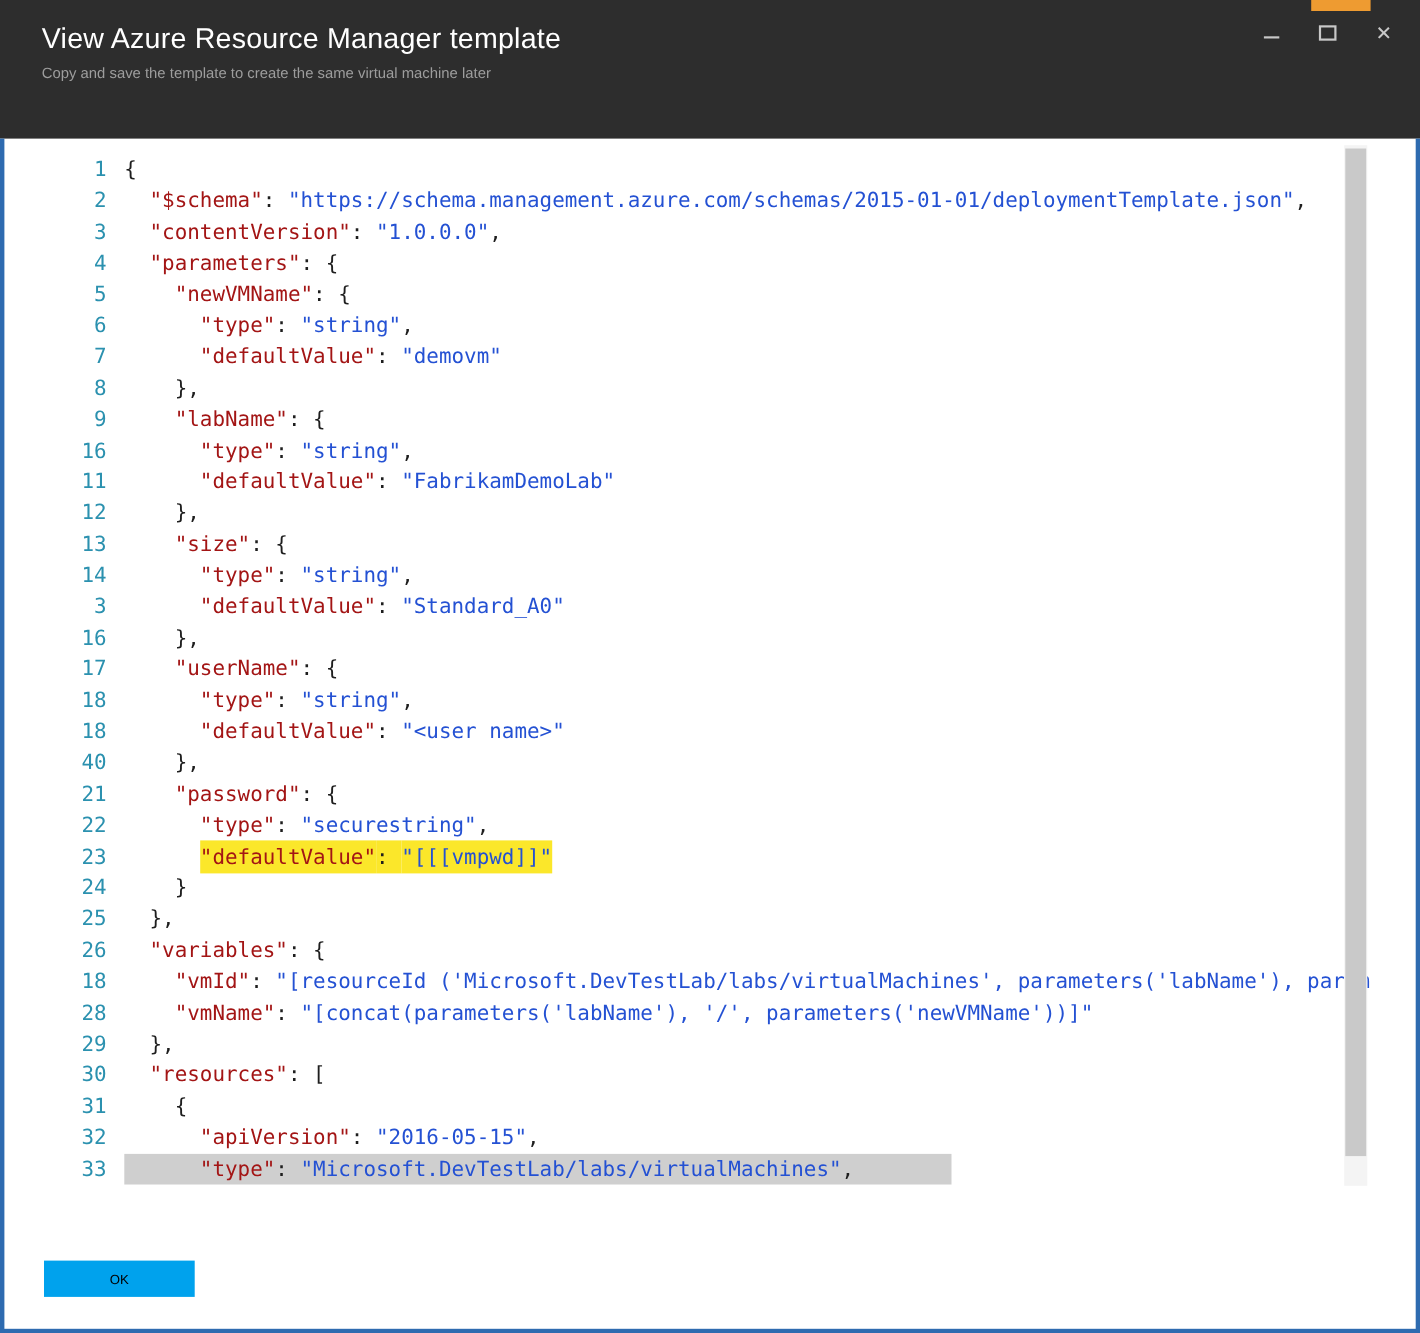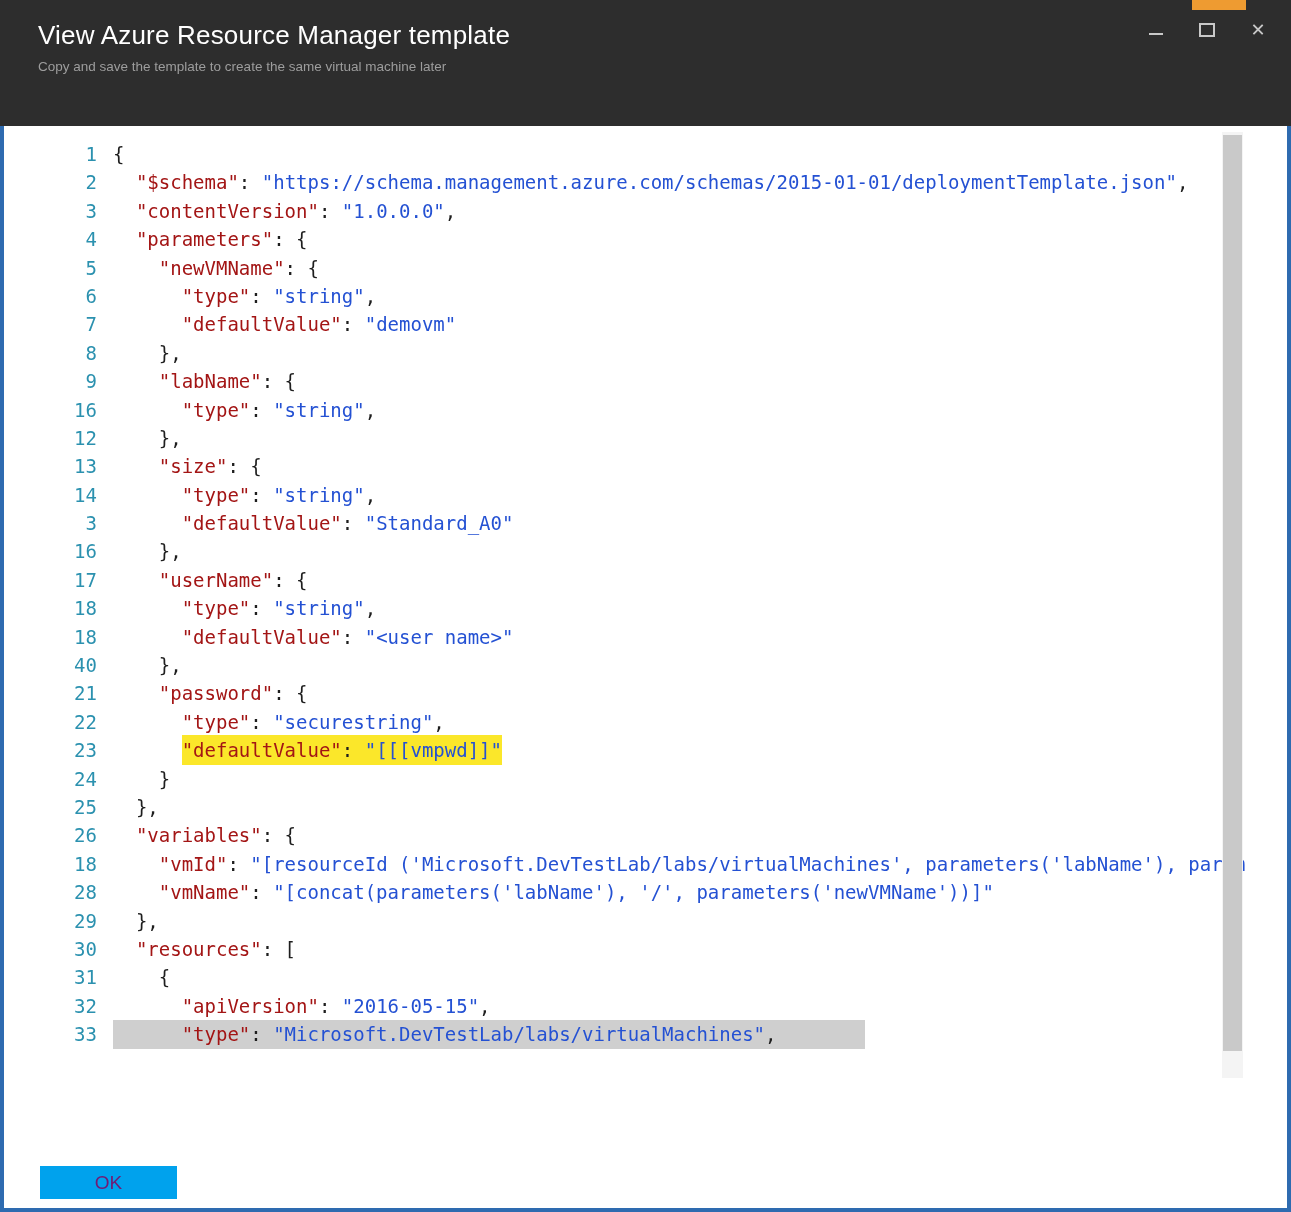--- a/index.html
+++ b/index.html
@@ -103,26 +103,25 @@
     top:3px;left:1px;
     width:19px;height:916px;
     background:#c9c9c9;
     cursor:pointer;
   }
   .ok-btn{
     position:absolute;
     left:36px;top:1020px;
     width:137px;height:33px;
     background:#00a2ed;
-    color:#701a75;
-    font-size:19px;
+    color:#000000;
+    font-size:12px;
     display:flex;align-items:center;justify-content:center;
     cursor:pointer;
     user-select:none;
-    margin-top:20px;
   }
 </style>
 </head>
 <body>
 
 <div class="window">
 
   <div class="titlebar">
     <div class="title">View Azure Resource Manager template</div>
     <div class="subtitle">Copy and save the template to create the same virtual machine later</div>
@@ -147,20 +146,21 @@
           <div class="line"><span class="ln">1</span><span class="code"><span class="tok-p">{</span></span></div>
           <div class="line"><span class="ln">2</span><span class="code"><span class="tok-p">  </span><span class="tok-k">"$schema"</span><span class="tok-p">: </span><span class="tok-s">"</span><span class="tok-a">https://schema.management.azure.com/schemas/2015-01-01/deploymentTemplate.json</span><span class="tok-s">"</span><span class="tok-p">,</span></span></div>
           <div class="line"><span class="ln">3</span><span class="code"><span class="tok-p">  </span><span class="tok-k">"contentVersion"</span><span class="tok-p">: </span><span class="tok-s">"1.0.0.0"</span><span class="tok-p">,</span></span></div>
           <div class="line"><span class="ln">4</span><span class="code"><span class="tok-p">  </span><span class="tok-k">"parameters"</span><span class="tok-p">: {</span></span></div>
           <div class="line"><span class="ln">5</span><span class="code"><span class="tok-p">    </span><span class="tok-k">"newVMName"</span><span class="tok-p">: {</span></span></div>
           <div class="line"><span class="ln">6</span><span class="code"><span class="tok-p">      </span><span class="tok-k">"type"</span><span class="tok-p">: </span><span class="tok-s">"string"</span><span class="tok-p">,</span></span></div>
           <div class="line"><span class="ln">7</span><span class="code"><span class="tok-p">      </span><span class="tok-k">"defaultValue"</span><span class="tok-p">: </span><span class="tok-s">"demovm"</span></span></div>
           <div class="line"><span class="ln">8</span><span class="code"><span class="tok-p">    },</span></span></div>
           <div class="line"><span class="ln">9</span><span class="code"><span class="tok-p">    </span><span class="tok-k">"labName"</span><span class="tok-p">: {</span></span></div>
           <div class="line"><span class="ln">16</span><span class="code"><span class="tok-p">      </span><span class="tok-k">"type"</span><span class="tok-p">: </span><span class="tok-s">"string"</span><span class="tok-p">,</span></span></div>
+          <div class="line"><span class="ln">11</span><span class="code"><span class="tok-p">      </span><span class="tok-k">"defaultValue"</span><span class="tok-p">: </span><span class="tok-s">"FabrikamDemoLab"</span></span></div>
           <div class="line"><span class="ln">12</span><span class="code"><span class="tok-p">    },</span></span></div>
           <div class="line"><span class="ln">13</span><span class="code"><span class="tok-p">    </span><span class="tok-k">"size"</span><span class="tok-p">: {</span></span></div>
           <div class="line"><span class="ln">14</span><span class="code"><span class="tok-p">      </span><span class="tok-k">"type"</span><span class="tok-p">: </span><span class="tok-s">"string"</span><span class="tok-p">,</span></span></div>
           <div class="line"><span class="ln">3</span><span class="code"><span class="tok-p">      </span><span class="tok-k">"defaultValue"</span><span class="tok-p">: </span><span class="tok-s">"Standard_A0"</span></span></div>
           <div class="line"><span class="ln">16</span><span class="code"><span class="tok-p">    },</span></span></div>
           <div class="line"><span class="ln">17</span><span class="code"><span class="tok-p">    </span><span class="tok-k">"userName"</span><span class="tok-p">: {</span></span></div>
           <div class="line"><span class="ln">18</span><span class="code"><span class="tok-p">      </span><span class="tok-k">"type"</span><span class="tok-p">: </span><span class="tok-s">"string"</span><span class="tok-p">,</span></span></div>
           <div class="line"><span class="ln">18</span><span class="code"><span class="tok-p">      </span><span class="tok-k">"defaultValue"</span><span class="tok-p">: </span><span class="tok-s">"&lt;user name&gt;"</span></span></div>
           <div class="line"><span class="ln">40</span><span class="code"><span class="tok-p">    },</span></span></div>
           <div class="line"><span class="ln">21</span><span class="code"><span class="tok-p">    </span><span class="tok-k">"password"</span><span class="tok-p">: {</span></span></div>

